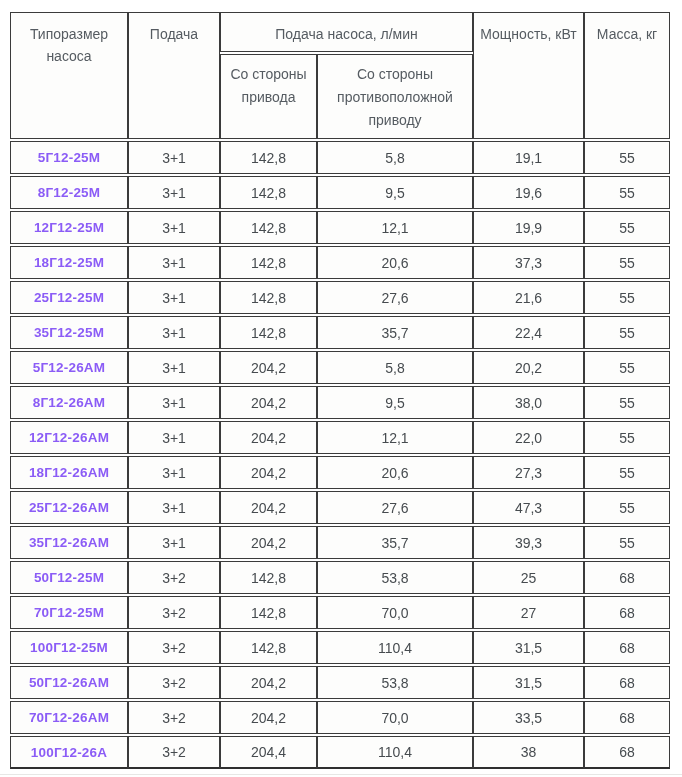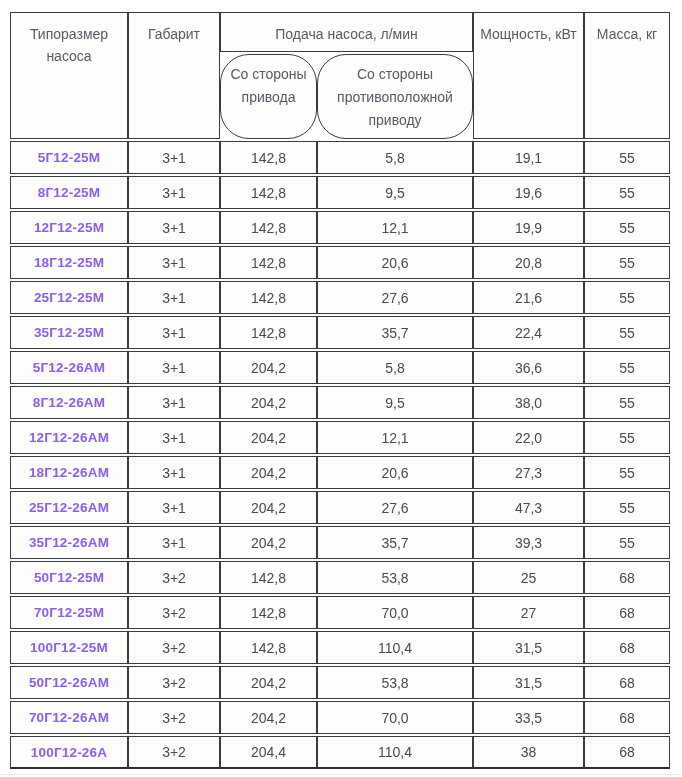--- a/index.html
+++ b/index.html
@@ -35,21 +35,21 @@
   
   table.pump-table th {
     font-weight: normal;
     color: #555b61;
     font-size: 14px;
     line-height: 22px;
     vertical-align: top;
     padding: 10px 6px 6px 6px;
   }
   tr.header-row-1 th { height: 35px; }
-  tr.header-row-2 th { height: 68px; padding-top: 8px; line-height: 23px; border-radius: 29px; }
+  tr.header-row-2 th { height: 68px; padding-top: 8px; line-height: 23px; }
   
   table.pump-table td {
     height: 33px;
     vertical-align: middle;
     color: #464b4f;
     font-size: 14px;
     padding: 0 4px;
   }
   table.pump-table td.model-cell {
     font-weight: bold;
@@ -78,21 +78,21 @@
         <col style="width:118px">
         <col style="width:92px">
         <col style="width:97px">
         <col style="width:156px">
         <col style="width:111px">
         <col style="width:86px">
       </colgroup>
       <thead>
         <tr class="header-row-1">
           <th rowspan="2">Типоразмер насоса</th>
-          <th rowspan="2">Габарит</th>
+          <th rowspan="2">Подача</th>
           <th colspan="2">Подача насоса, л/мин</th>
           <th rowspan="2">Мощность, кВт</th>
           <th rowspan="2">Масса, кг</th>
         </tr>
         <tr class="header-row-2">
           <th>Со стороны привода</th>
           <th>Со стороны противоположной приводу</th>
         </tr>
       </thead>
       <tbody>
@@ -118,21 +118,21 @@
             <td>142,8</td>
             <td>12,1</td>
             <td>19,9</td>
             <td>55</td>
           </tr>
           <tr>
             <td class="model-cell">18Г12-25М</td>
             <td>3+1</td>
             <td>142,8</td>
             <td>20,6</td>
-            <td>20,8</td>
+            <td>37,3</td>
             <td>55</td>
           </tr>
           <tr>
             <td class="model-cell">25Г12-25М</td>
             <td>3+1</td>
             <td>142,8</td>
             <td>27,6</td>
             <td>21,6</td>
             <td>55</td>
           </tr>
@@ -142,21 +142,21 @@
             <td>142,8</td>
             <td>35,7</td>
             <td>22,4</td>
             <td>55</td>
           </tr>
           <tr>
             <td class="model-cell">5Г12-26АМ</td>
             <td>3+1</td>
             <td>204,2</td>
             <td>5,8</td>
-            <td>36,6</td>
+            <td>20,2</td>
             <td>55</td>
           </tr>
           <tr>
             <td class="model-cell">8Г12-26АМ</td>
             <td>3+1</td>
             <td>204,2</td>
             <td>9,5</td>
             <td>38,0</td>
             <td>55</td>
           </tr>

